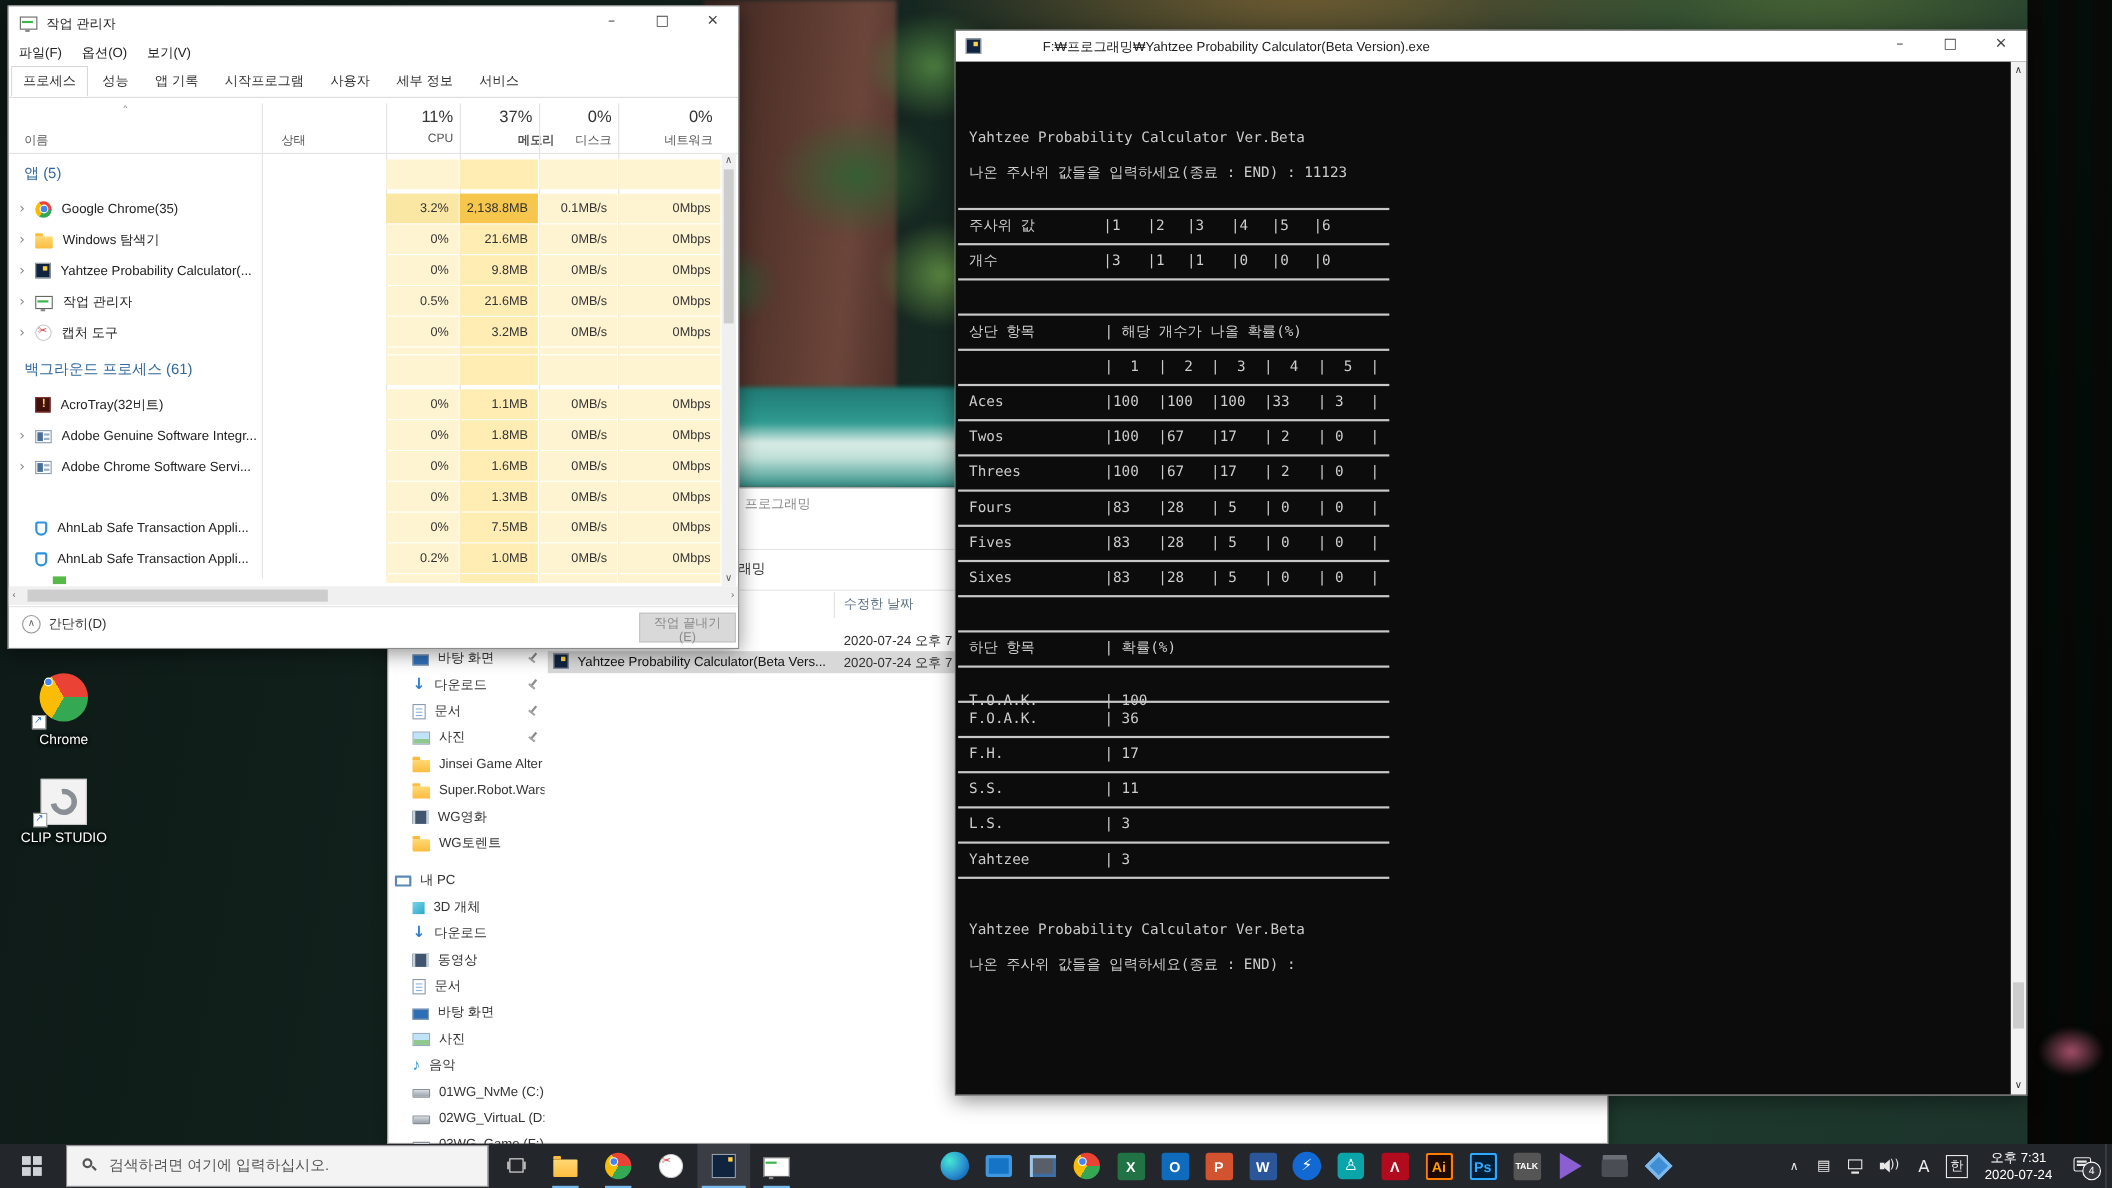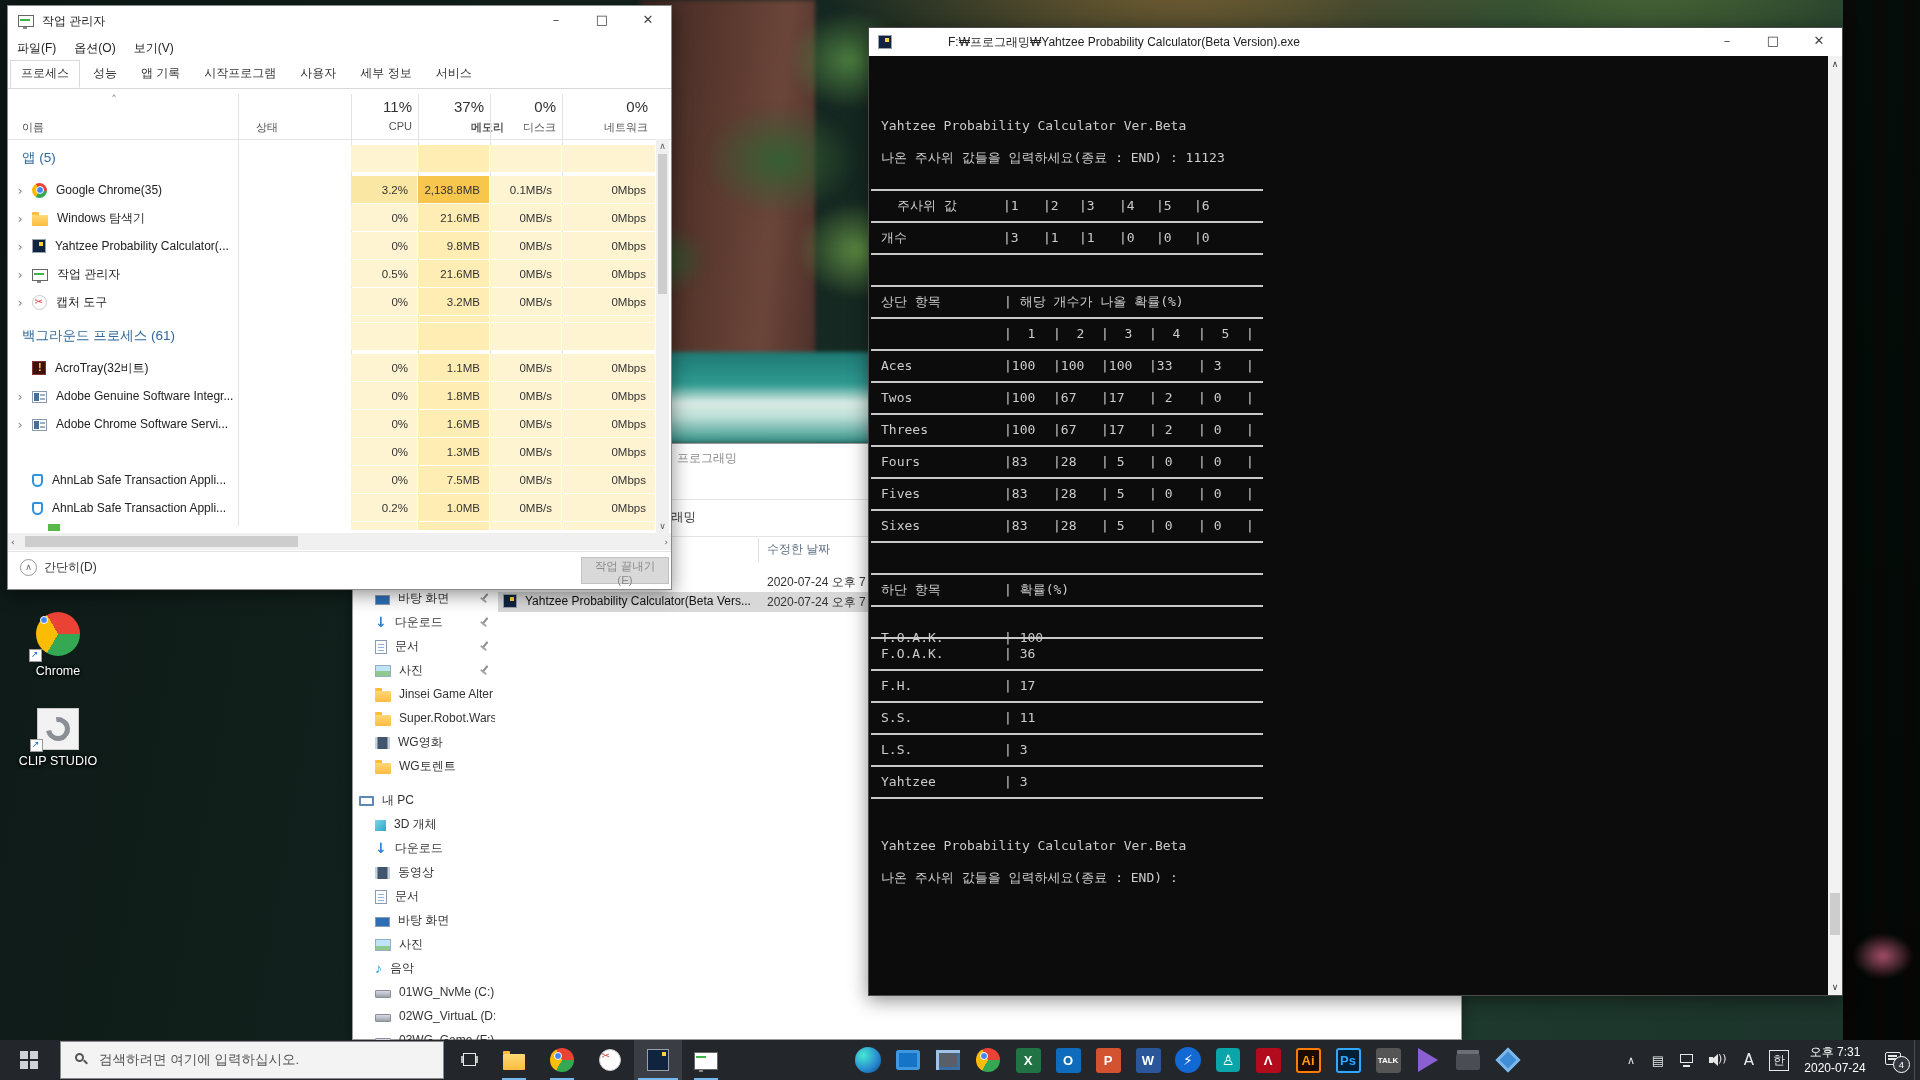--- a/index.html
+++ b/index.html
@@ -486,21 +486,21 @@
         <div class="wbtn" style="height:28px;line-height:26px;">✕</div>
       </div>
     </div>
     <div id="console-body">
         <div class="con-line" style="left: 12px; top: 62px;">Yahtzee Probability Calculator Ver.Beta</div>
         <div class="con-line" style="left: 12px; top: 78px;"></div>
         <div class="con-line" style="left: 12px; top: 94px;">나온 주사위 값들을 입력하세요(종료 : END) : 11123</div>
         <div class="con-line" style="left: 12px; top: 110px;"></div>
         <div class="con-rule" style="left: 2px; top: 133px; width: 392px;"></div>
         <div style="position: absolute; left: 0px; top: 142px; height: 16px; width: 900px;">
-          <div class="con-cell" style="left: 28px; top: 0px;">주사위 값</div>
+          <div class="con-cell" style="left: 12px; top: 0px;">주사위 값</div>
           <div class="con-cell" style="left: 134px; top: 0px;">|1</div>
           <div class="con-cell" style="left: 174px; top: 0px;">|2</div>
           <div class="con-cell" style="left: 210px; top: 0px;">|3</div>
           <div class="con-cell" style="left: 250px; top: 0px;">|4</div>
           <div class="con-cell" style="left: 287px; top: 0px;">|5</div>
           <div class="con-cell" style="left: 325px; top: 0px;">|6</div>
         </div>
         <div class="con-rule" style="left: 2px; top: 165px; width: 392px;"></div>
         <div style="position: absolute; left: 0px; top: 174px; height: 16px; width: 900px;">
           <div class="con-cell" style="left: 12px; top: 0px;">개수</div>

